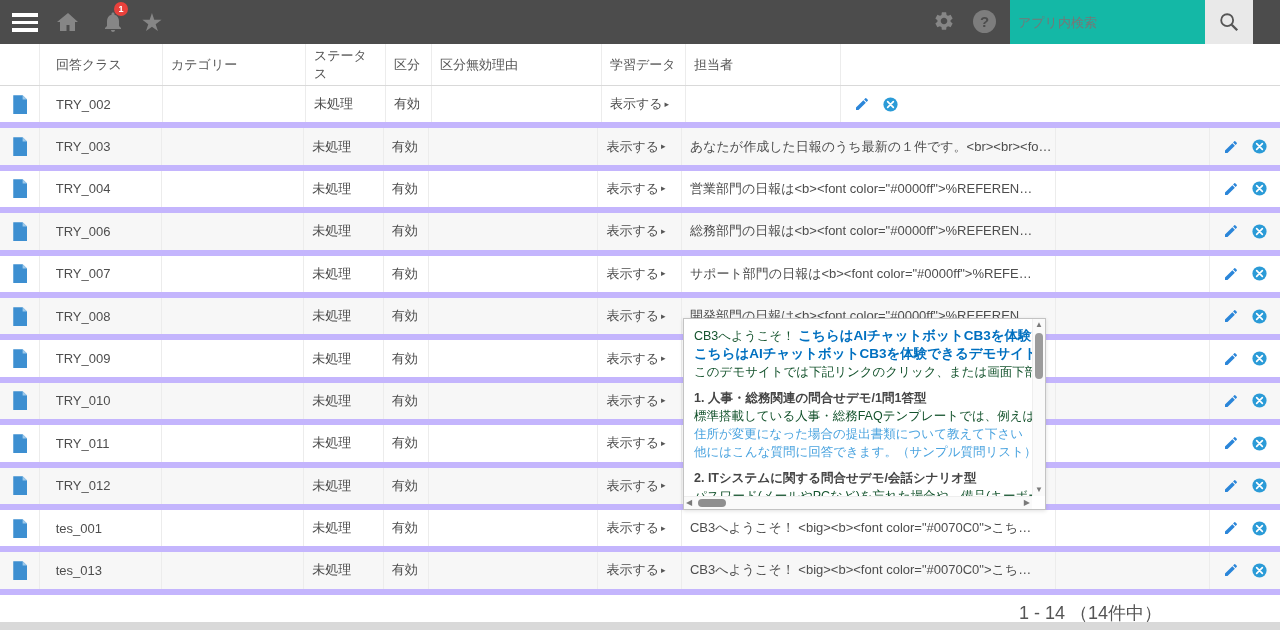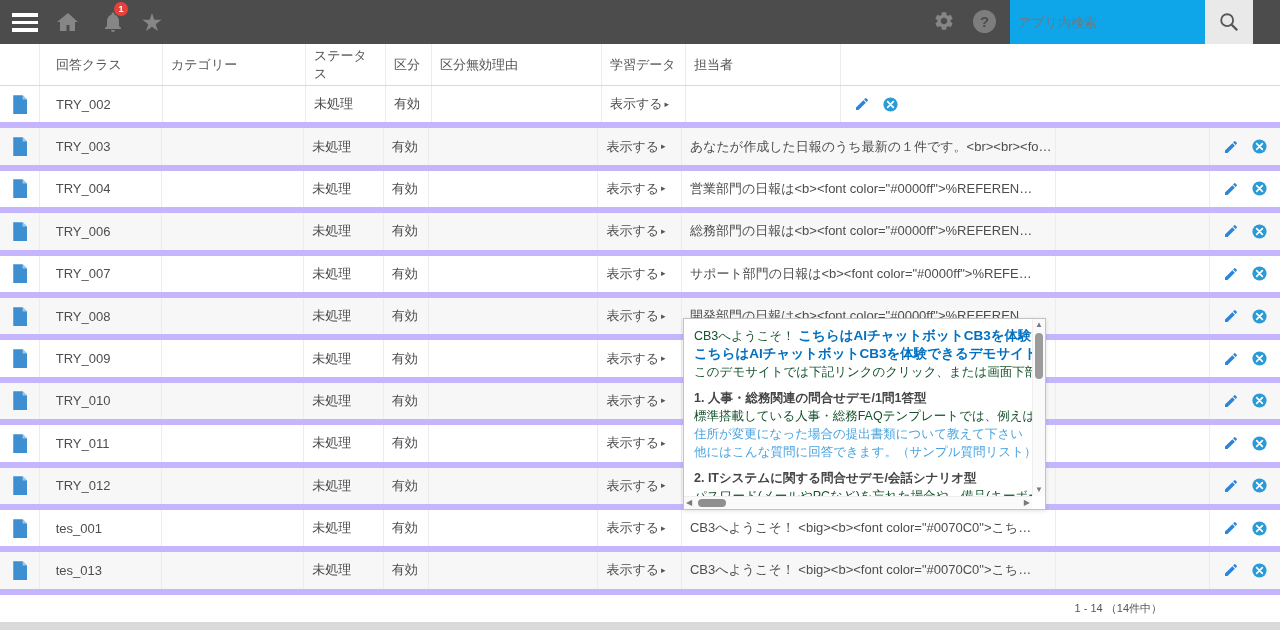--- a/index.html
+++ b/index.html
@@ -13,21 +13,21 @@
   .tb-icon{position:absolute;top:10px;width:24px;height:24px;fill:#868686;cursor:pointer;}
   .home-icon{left:56px;}
   .bell-icon{left:101px;}
   .star-icon{left:139px;top:0;width:26px;height:44px;line-height:44px;font-size:25px;color:#868686;text-align:center;}
   .badge{position:absolute;left:114px;top:2px;min-width:14px;height:14px;border-radius:8px;background:#e8413c;
          color:#fff;font-size:9px;line-height:14px;text-align:center;font-weight:bold;padding:0 2px;box-sizing:border-box;}
   .gear-icon{left:933px;width:22px;height:22px;}
   .help-icon{position:absolute;left:973px;top:10px;width:23px;height:23px;border-radius:50%;background:#7d7d7d;
              color:#4c4c4c;font-weight:bold;font-size:15px;text-align:center;line-height:23px;cursor:pointer;}
   .search-input{position:absolute;left:1010px;top:0;width:195px;height:44px;border:0;outline:none;
-                padding:0 8px;font-size:13px;color:#444;box-sizing:border-box;background:#0ea5e9;}
+                padding:0 8px;font-size:13px;color:#444;box-sizing:border-box;background:#14b8a6;}
   .search-input::placeholder{color:#777;opacity:1;}
   .search-btn{position:absolute;left:1205px;top:0;width:48px;height:44px;background:#e9e9e9;border:0;cursor:pointer;}
   .search-btn svg{position:absolute;left:13px;top:11px;}
 
   
   .table{position:absolute;left:0;top:44px;width:1280px;}
   .thead,.tr{display:flex;align-items:stretch;}
   .thead{height:42px;border-bottom:1px solid #d9d9d9;box-sizing:border-box;background:#fff;}
   .th{display:flex;align-items:center;padding:0 8px;font-size:13px;color:#555;
       border-right:1px solid #ececec;box-sizing:border-box;}
@@ -48,21 +48,21 @@
   .c8{width:155px;}
   .c9{width:70px;justify-content:center;gap:12px;}
   .answer{white-space:nowrap;}
   .doc-icon svg{display:block;}
   .learning{display:flex;align-items:center;cursor:pointer;color:#4d4d4d;}
   .caret{font-size:9px;color:#555;margin-left:2px;line-height:1;}
   .icon-btn{display:inline-flex;cursor:pointer;}
 
   
   .pagination{position:absolute;left:0;top:595px;width:1280px;height:27px;background:#fff;}
-  .pagination span{position:absolute;right:118px;top:6px;font-size:11px;color:#555;}
+  .pagination span{position:absolute;right:118px;top:6px;font-size:18px;color:#555;}
   .footer-strip{position:absolute;left:0;bottom:0;width:1280px;height:8px;background:#d9d9d9;}
 
   
   .popup{position:absolute;left:683px;top:318px;width:363px;height:192px;background:#fff;
          border:1px solid #c3c3c3;box-sizing:border-box;box-shadow:0 1px 4px rgba(0,0,0,.12);z-index:20;}
   .popup-content{position:absolute;left:0;top:0;right:13px;bottom:13px;padding:8px 0 0 10px;overflow:hidden;}
   .pline{height:18px;line-height:18px;white-space:nowrap;font-size:12.5px;}
   .pline.gap{margin-top:8px;}
   .pl-plain{color:#14532d;}
   .pl-boldblue{color:#0070C0;font-weight:bold;font-size:13.5px;}

